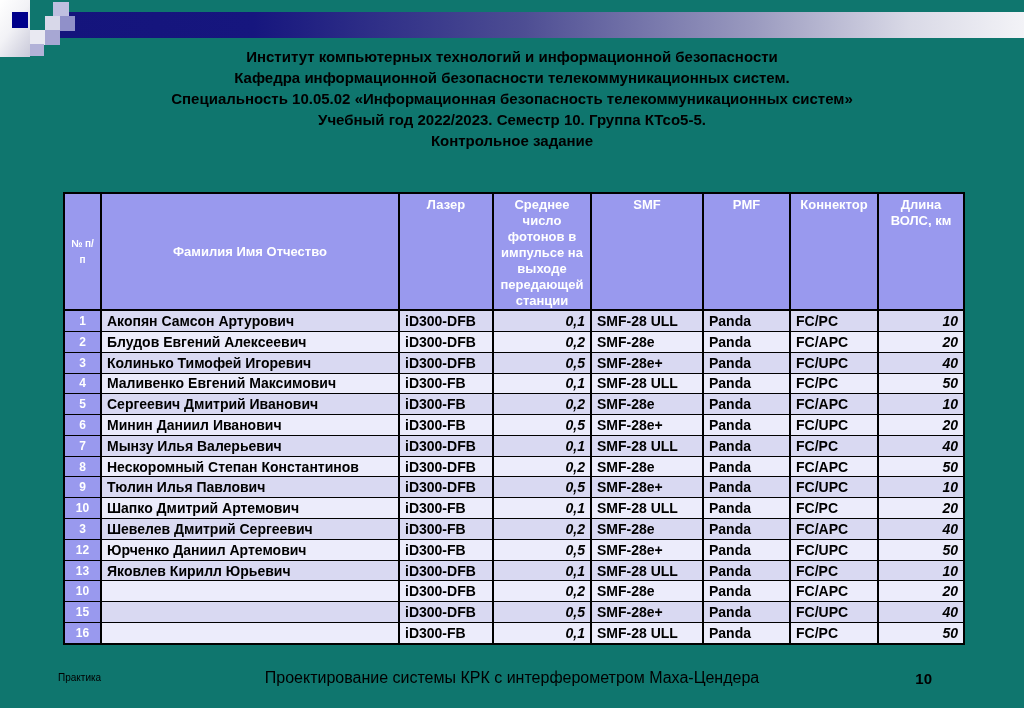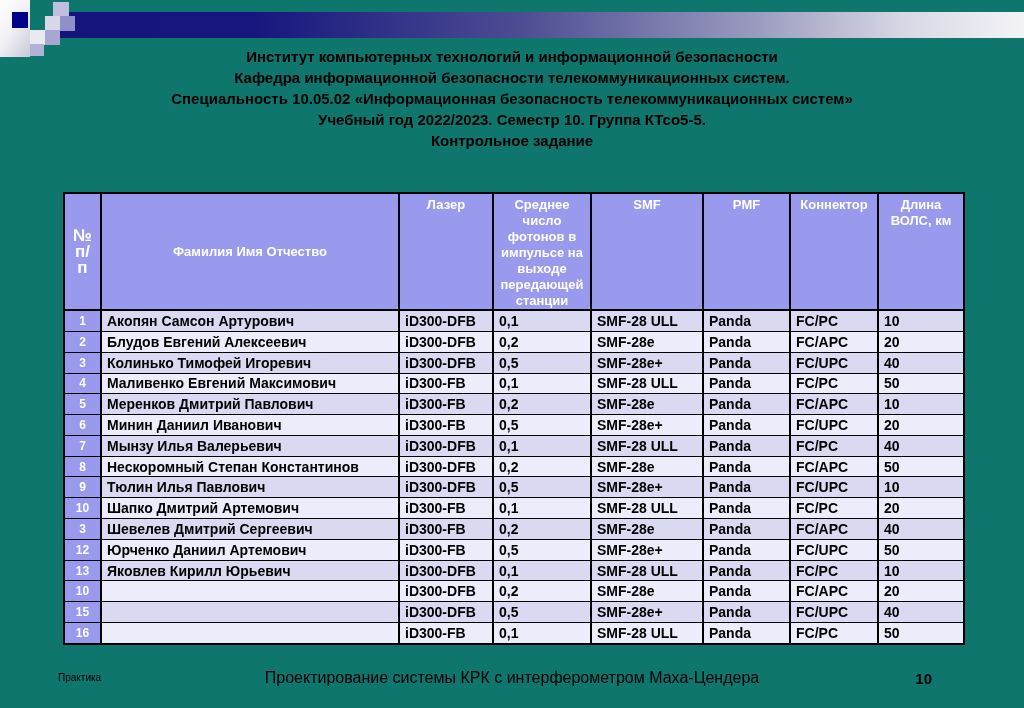--- a/index.html
+++ b/index.html
@@ -42,29 +42,29 @@
     overflow:hidden; padding:0 5px;
   }
   .tbl thead tr { height:113px; }
   .tbl thead th {
     background:#9999ee; color:#ffffff; font-weight:bold; font-size:13px;
     line-height:16px; vertical-align:top; padding-top:3px; text-align:center;
     border-bottom-width:2px;
     margin-left:20px;
   }
   .tbl thead th.mid { vertical-align:middle; padding-top:0; }
-  .tbl thead th.col-num { font-size:17px; }
+  .tbl thead th.col-num { font-size:10px; }
   .tbl tbody th.col-num {
     background:#9999ee; color:#ffffff; font-weight:bold; font-size:12px; text-align:center;
   }
   .tbl tbody td { font-weight:bold; font-size:14px; color:#000; white-space:nowrap; vertical-align:middle; }
   .tbl tbody tr.odd  td { background:#d9d9f2; }
   .tbl tbody tr.even td { background:#ececfb; }
   .col-name, .col-laser, .col-smf, .col-pmf, .col-connector { text-align:left; }
-  .col-photons, .col-length { text-align:left; }
+  .col-photons, .col-length { text-align:right;font-style:italic; }
 
   
   .footer-section { position:absolute; left:58px; top:672px; font-size:10px; color:#000; }
   .footer-title   { position:absolute; left:0; width:1024px; top:669px; text-align:center;
                     font-weight:normal; font-size:16px; color:#000; }
   .footer-page    { position:absolute; right:92px; top:670px; font-weight:bold; font-size:15px; color:#000; }
 </style>
 </head>
 <body>
 
@@ -147,21 +147,21 @@
           <td class="col-name">Маливенко Евгений Максимович</td>
           <td class="col-laser">iD300-FB</td>
           <td class="col-photons">0,1</td>
           <td class="col-smf">SMF-28 ULL</td>
           <td class="col-pmf">Panda</td>
           <td class="col-connector">FC/PC</td>
           <td class="col-length">50</td>
         </tr>
         <tr class="odd">
           <th class="col-num">5</th>
-          <td class="col-name">Меренков Дмитрий Павлович</td>
+          <td class="col-name">Сергеевич Дмитрий Иванович</td>
           <td class="col-laser">iD300-FB</td>
           <td class="col-photons">0,2</td>
           <td class="col-smf">SMF-28e</td>
           <td class="col-pmf">Panda</td>
           <td class="col-connector">FC/APC</td>
           <td class="col-length">10</td>
         </tr>
         <tr class="even">
           <th class="col-num">6</th>
           <td class="col-name">Минин Даниил Иванович</td>

